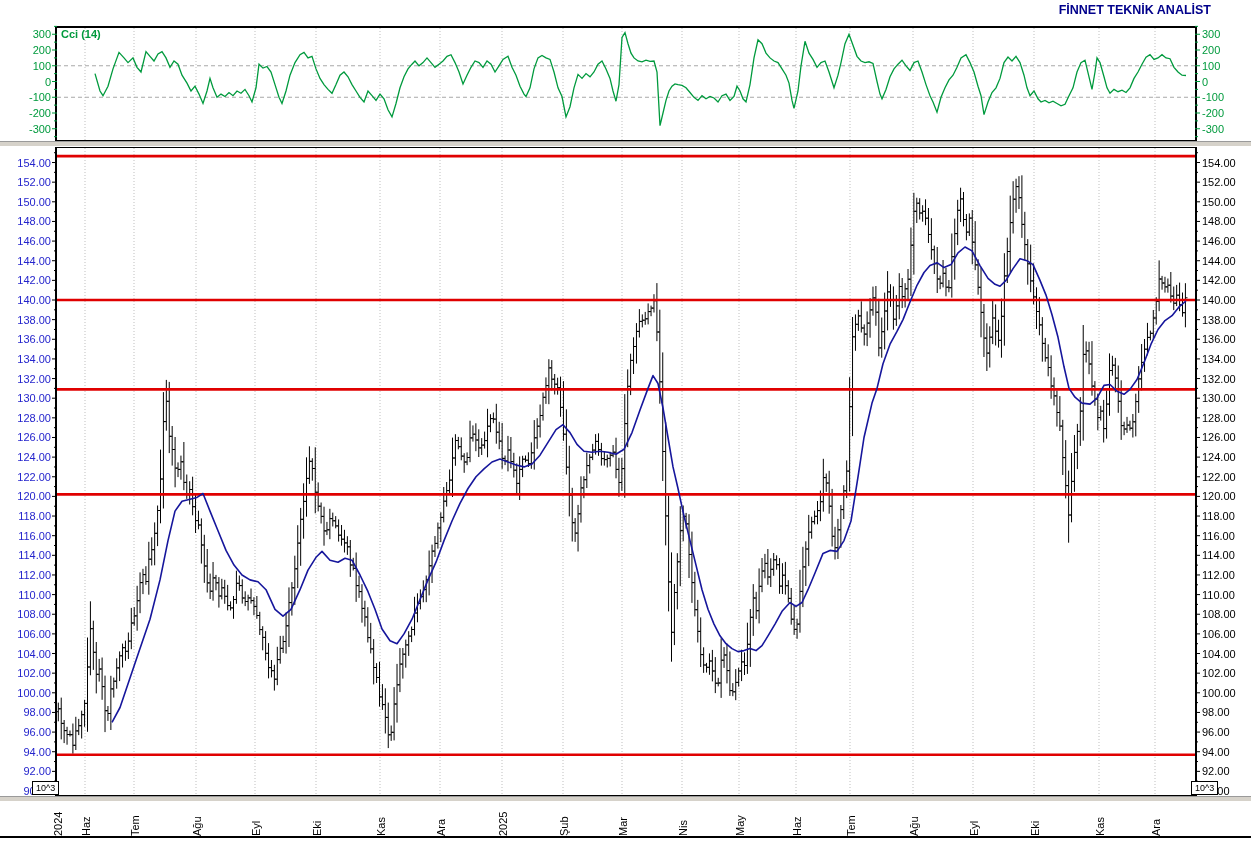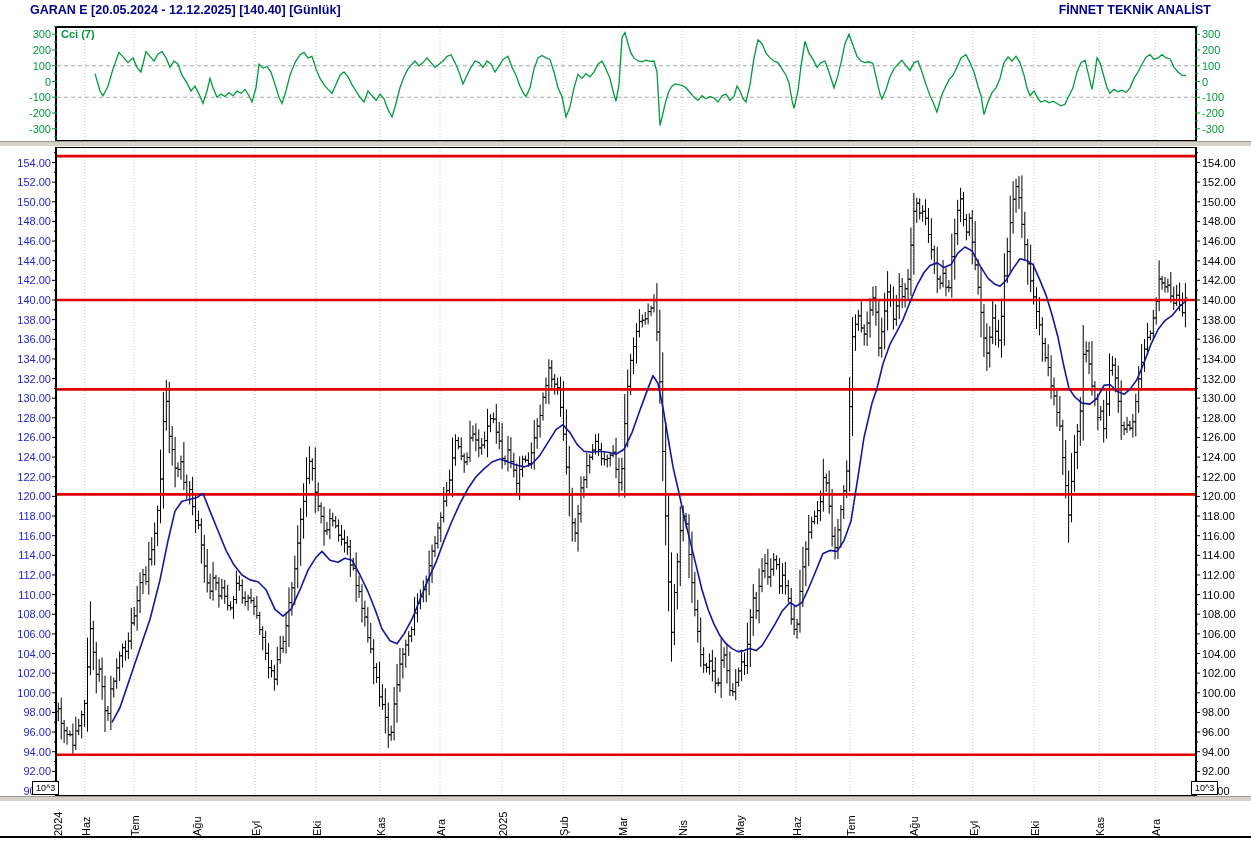--- a/index.html
+++ b/index.html
@@ -23,24 +23,23 @@
   .sep{position:absolute;left:0;top:141px;width:1251px;height:4px;background:#D6D2CA;
        border-top:1px solid #9a9a9a;border-bottom:1px solid #fff;}
   .sep2{position:absolute;left:0;top:796px;width:1251px;height:4px;background:#D6D2CA;
        border-top:1px solid #9a9a9a;border-bottom:1px solid #fff;}
   .bottomline{position:absolute;left:0;top:836px;width:1251px;height:2px;background:#000;}
 </style>
 </head>
 <body>
 
 <div class="screen">
-  <div class="hdr hdr-left">GARAN E  [20.05.2024 - 12.12.2025]  [140.40]  [Günlük]</div>
   <div class="hdr hdr-right">FİNNET TEKNİK ANALİST</div>
 
-  <div class="cci-title">Cci (7)</div>
+  <div class="cci-title">Cci (14)</div>
 
   <div class="panel" id="cci-panel">
     <svg id="cciSvg" width="1138" height="112">
         <line x1="28" y1="0" x2="28" y2="112" stroke="#BFBFBF" stroke-width="1" stroke-dasharray="1 2"></line>
         <line x1="77" y1="0" x2="77" y2="112" stroke="#BFBFBF" stroke-width="1" stroke-dasharray="1 2"></line>
         <line x1="139" y1="0" x2="139" y2="112" stroke="#BFBFBF" stroke-width="1" stroke-dasharray="1 2"></line>
         <line x1="198" y1="0" x2="198" y2="112" stroke="#BFBFBF" stroke-width="1" stroke-dasharray="1 2"></line>
         <line x1="259" y1="0" x2="259" y2="112" stroke="#BFBFBF" stroke-width="1" stroke-dasharray="1 2"></line>
         <line x1="323" y1="0" x2="323" y2="112" stroke="#BFBFBF" stroke-width="1" stroke-dasharray="1 2"></line>
         <line x1="383" y1="0" x2="383" y2="112" stroke="#BFBFBF" stroke-width="1" stroke-dasharray="1 2"></line>

